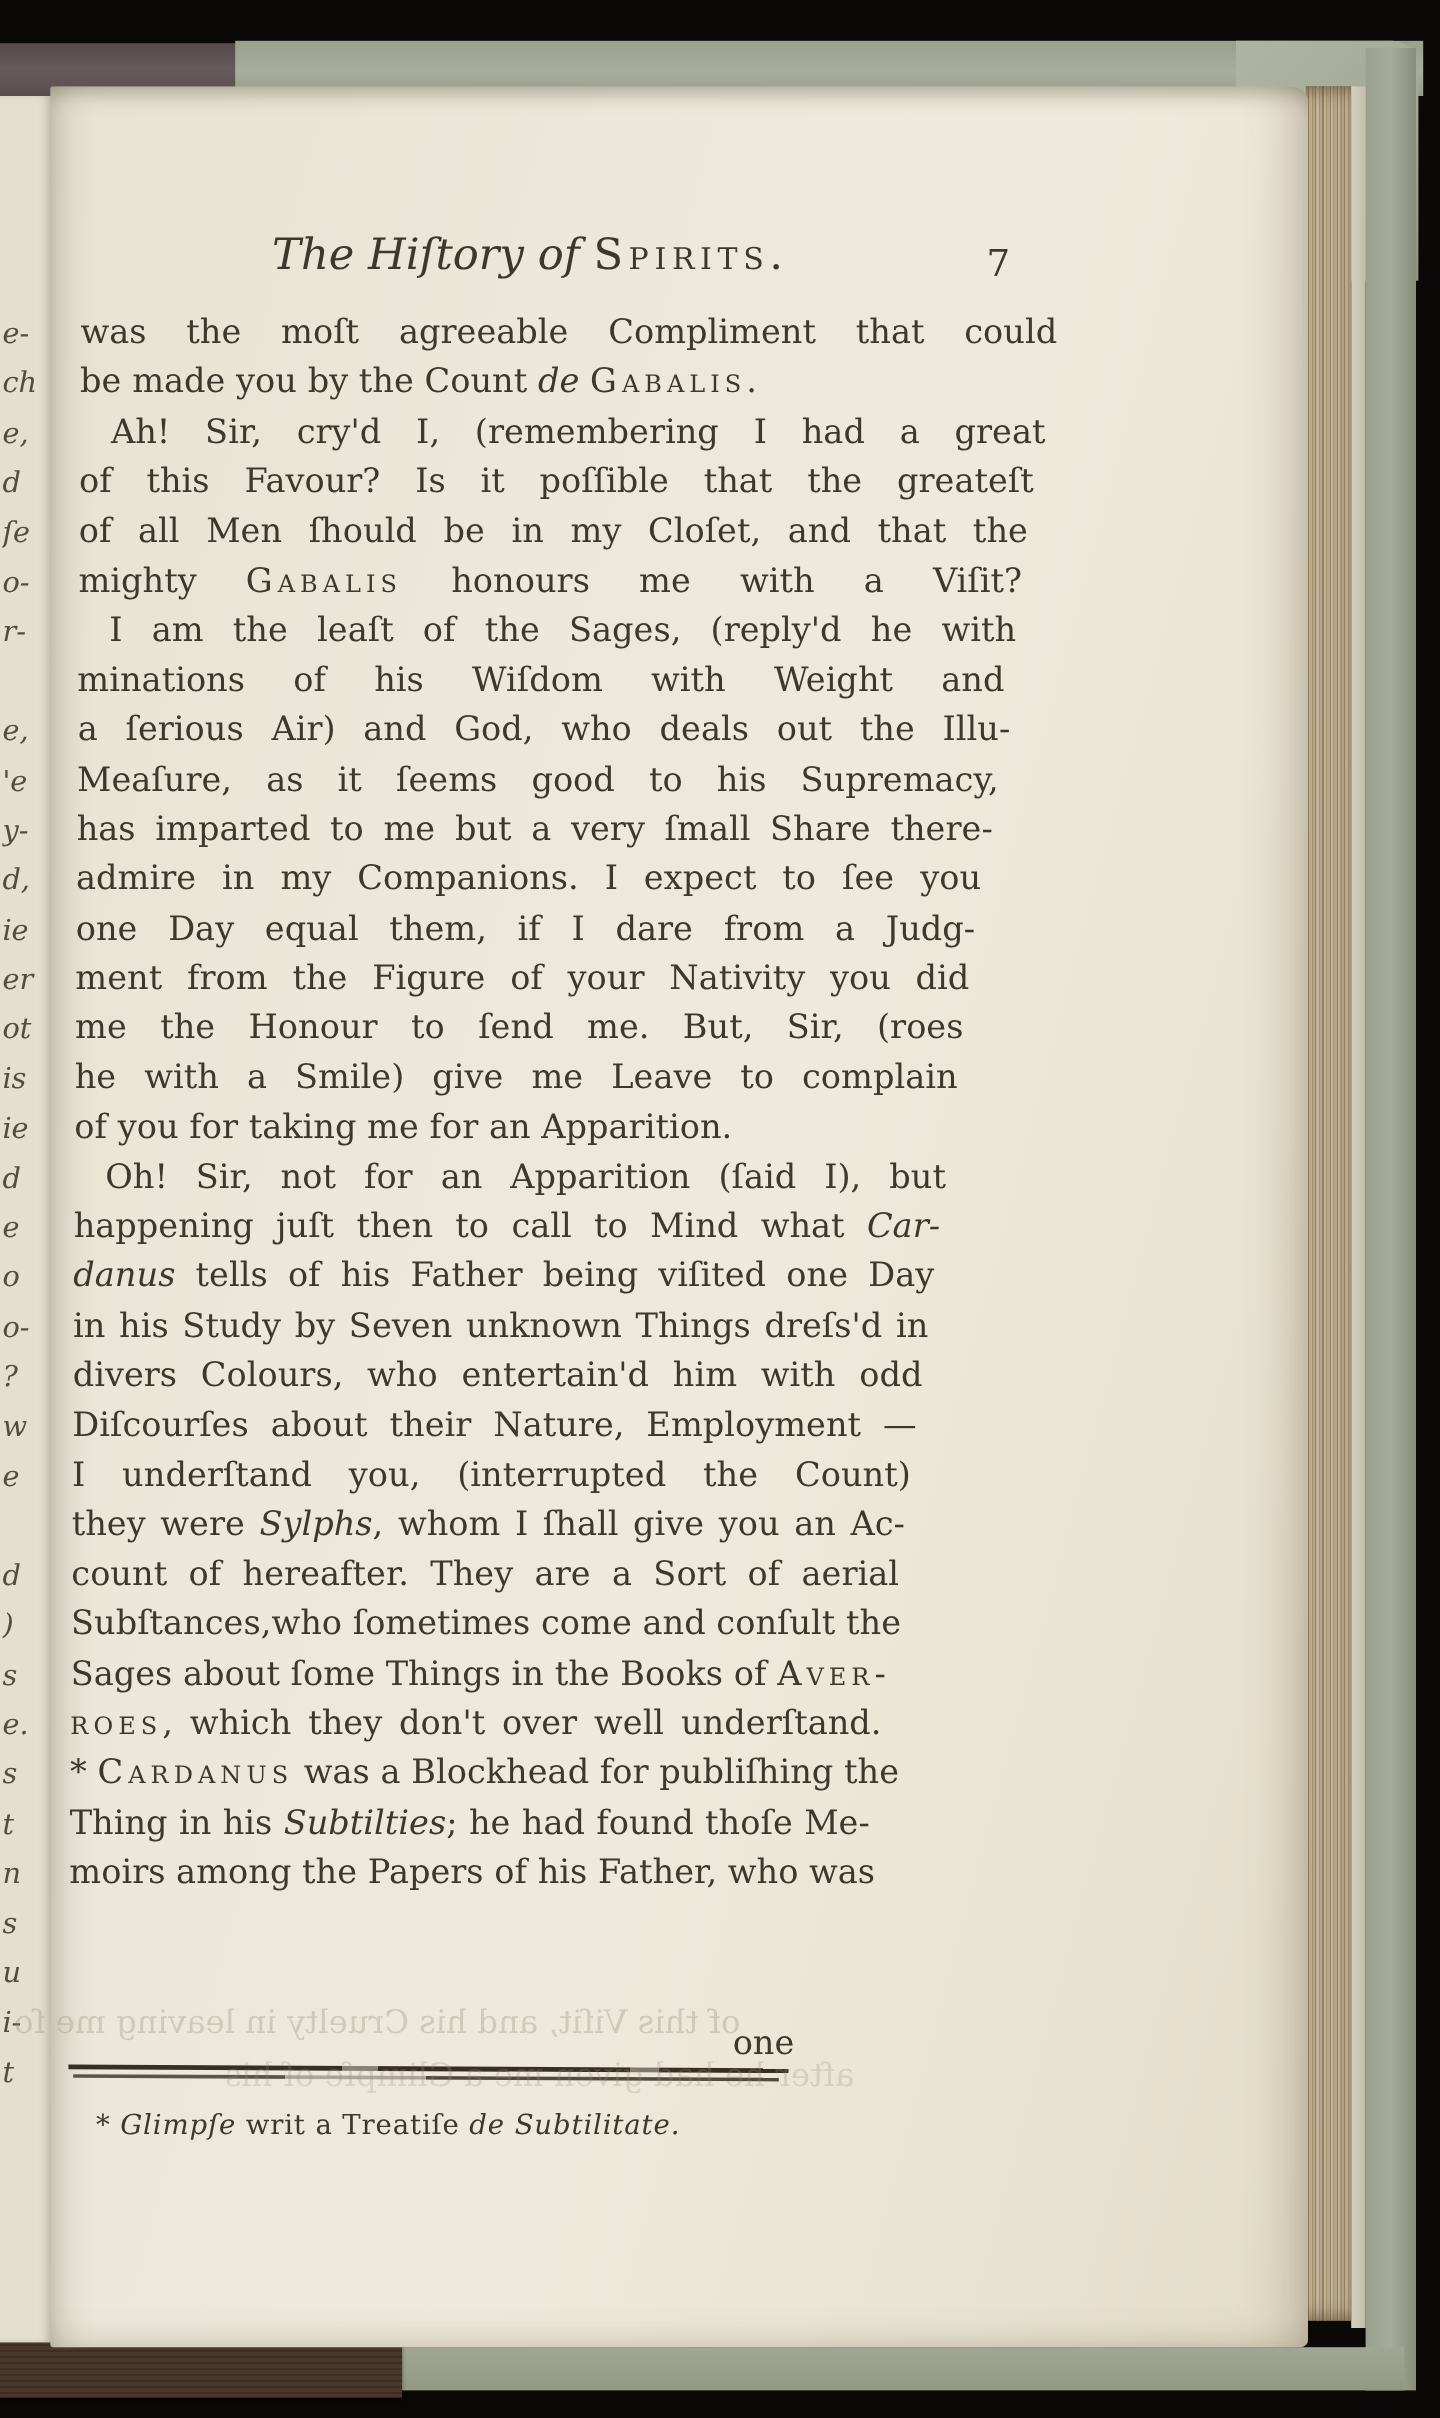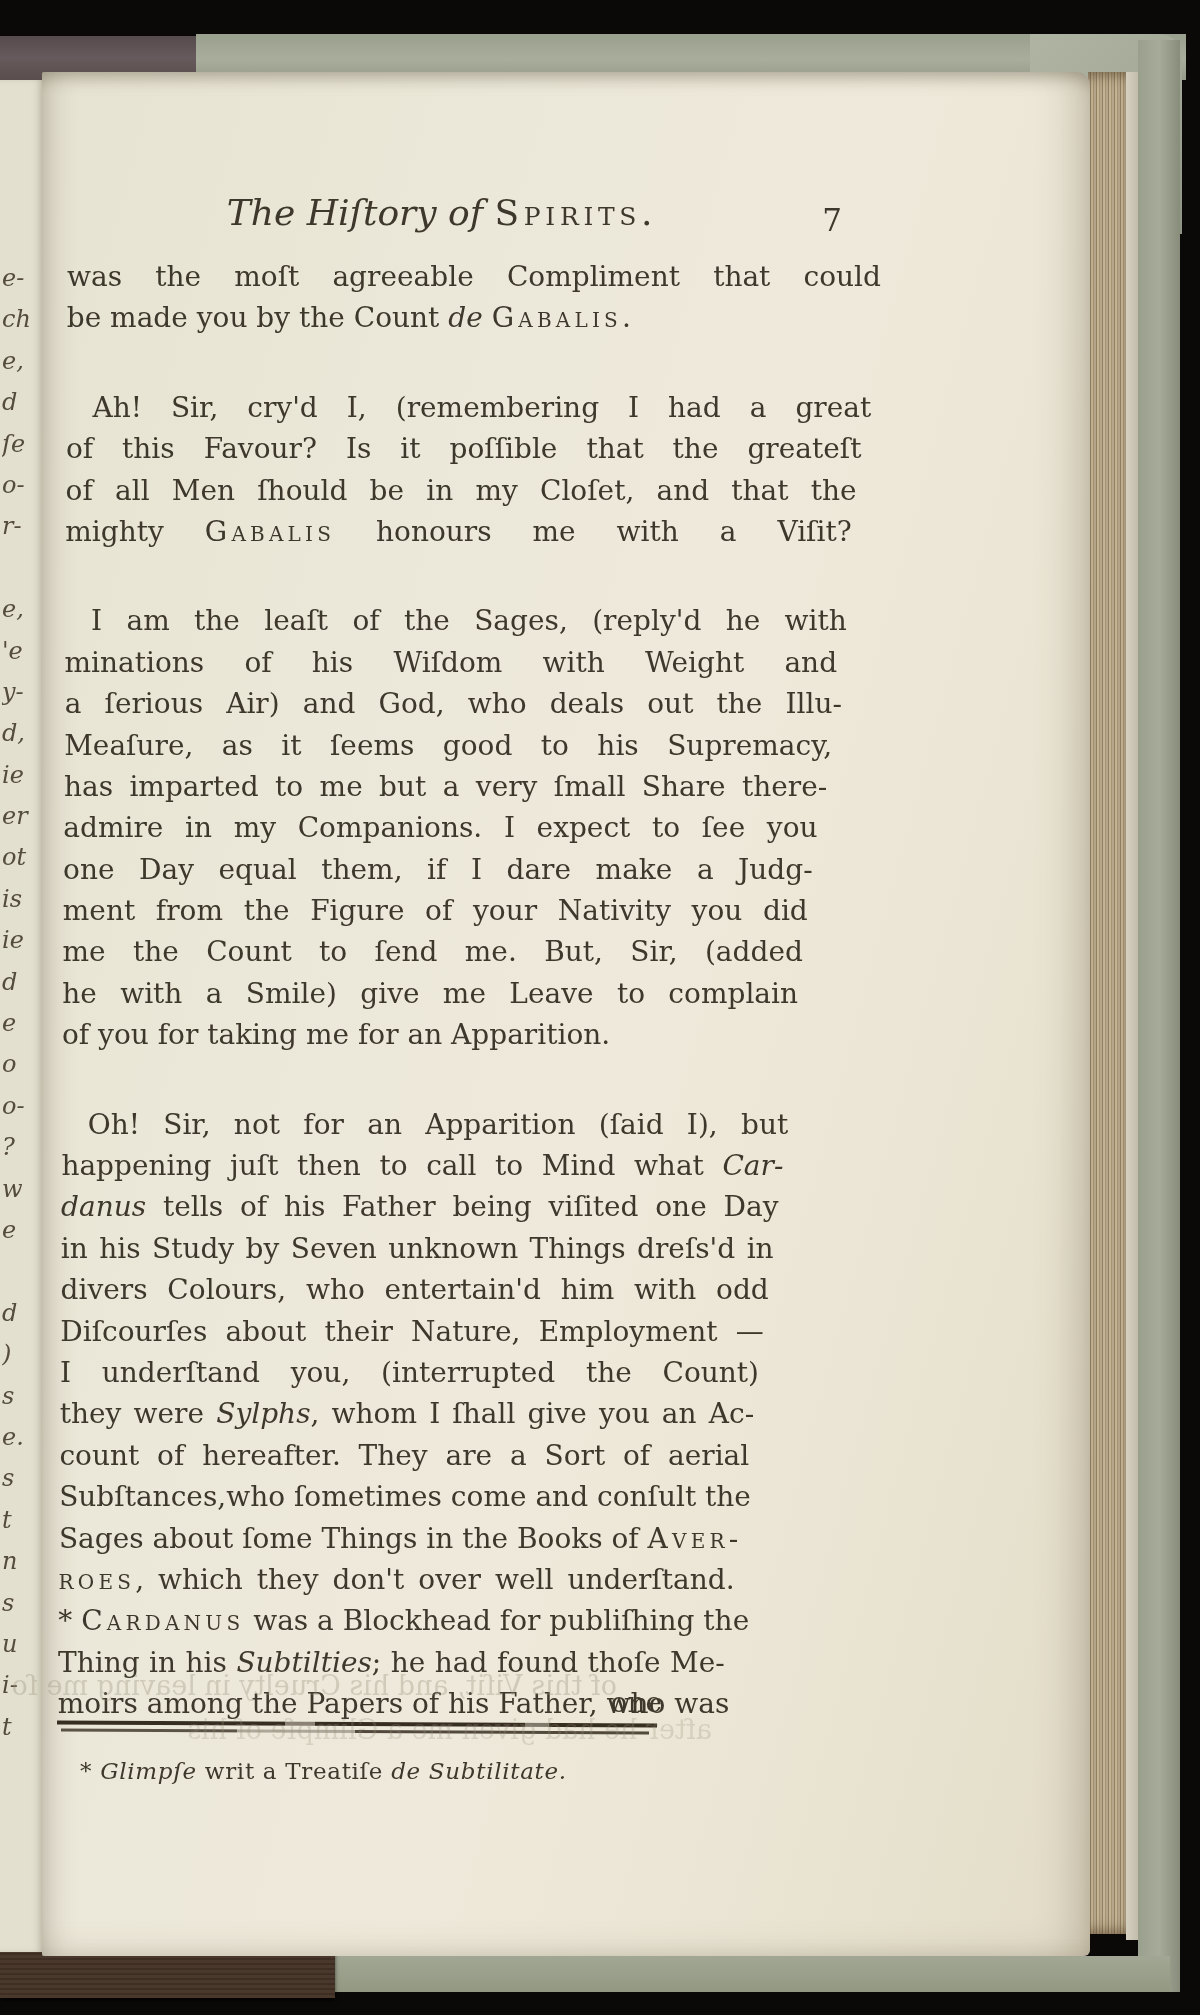--- a/index.html
+++ b/index.html
@@ -46,21 +46,21 @@
   .header .it{font-style:italic;}
   .header .sc{font-variant:small-caps;letter-spacing:.13em;}
   .pageno{position:absolute;left:740px;top:130px;width:100px;text-align:center;
     font-size:31px;color:var(--ink,#3e382c);}
   
   .body{position:absolute;left:15px;top:184px;width:830px;}
   .line{height:41.4px;line-height:41.4px;font-size:28px;color:var(--ink,#3e382c);
     white-space:nowrap;text-align:justify;text-align-last:justify;
     width:calc(814px - var(--i)*4.6px);
     margin-left:calc(10px - var(--i)*0.28px);}
-  .line.indent{text-indent:26px;margin-top:48px;}
+  .line.indent{text-indent:26px;}
   .line.nofill{text-align-last:left;}
   .it{font-style:italic;}
   .sc{font-variant:small-caps;letter-spacing:.15em;}
   .catchword{position:absolute;left:420px;top:1614px;width:200px;text-align:right;
     font-size:28px;color:var(--ink,#3e382c);}
   
   .ghost{position:absolute;font-size:27px;color:var(--ghost,#97907c);
     transform:scaleX(-1);white-space:nowrap;pointer-events:none;}
   .g1{left:15px;top:1598px;width:560px;opacity:.34;}
   .g2{left:110px;top:1642px;width:560px;opacity:.26;}
@@ -144,23 +144,23 @@
         <div class="line indent" style="--i: 2;">Ah! Sir, cry'd I, (remembering I had a great</div>
         <div class="line" style="--i: 4;">of this Favour? Is it poſſible that the greateſt</div>
         <div class="line" style="--i: 5;">of all Men ſhould be in my Cloſet, and that the</div>
         <div class="line" style="--i: 6;">mighty <span class="sc">Gabalis</span> honours me with a Viſit?</div>
         <div class="line indent" style="--i: 7;">I am the leaſt of the Sages, (reply'd he with</div>
         <div class="line" style="--i: 9;">minations of his Wiſdom with Weight and</div>
         <div class="line" style="--i: 8;">a ſerious Air) and God, who deals out the Illu-</div>
         <div class="line" style="--i: 10;">Meaſure, as it ſeems good to his Supremacy,</div>
         <div class="line" style="--i: 11;">has imparted to me but a very ſmall Share there-</div>
         <div class="line" style="--i: 13;">admire in my Companions. I expect to ſee you</div>
-        <div class="line" style="--i: 14;">one Day equal them, if I dare make a Judg-</div>
+        <div class="line" style="--i: 14;">one Day equal them, if I dare from a Judg-</div>
         <div class="line" style="--i: 15;">ment from the Figure of your Nativity you did</div>
-        <div class="line" style="--i: 16;">me the Count to ſend me. But, Sir, (added</div>
+        <div class="line" style="--i: 16;">me the Honour to ſend me. But, Sir, (roes</div>
         <div class="line" style="--i: 17;">he with a Smile) give me Leave to complain</div>
         <div class="line nofill" style="--i: 18;">of you for taking me for an Apparition.</div>
         <div class="line indent" style="--i: 19;">Oh! Sir, not for an Apparition (ſaid I), but</div>
         <div class="line" style="--i: 20;">happening juſt then to call to Mind what <span class="it">Car-</span></div>
         <div class="line" style="--i: 21;"><span class="it">danus</span> tells of his Father being viſited one Day</div>
         <div class="line" style="--i: 22;">in his Study by Seven unknown Things dreſs'd in</div>
         <div class="line" style="--i: 23;">divers Colours, who entertain'd him with odd</div>
         <div class="line" style="--i: 24;">Diſcourſes about their Nature, Employment —</div>
         <div class="line" style="--i: 25;">I underſtand you, (interrupted the Count)</div>
         <div class="line" style="--i: 26;">they were <span class="it">Sylphs</span>, whom I ſhall give you an Ac-</div>

